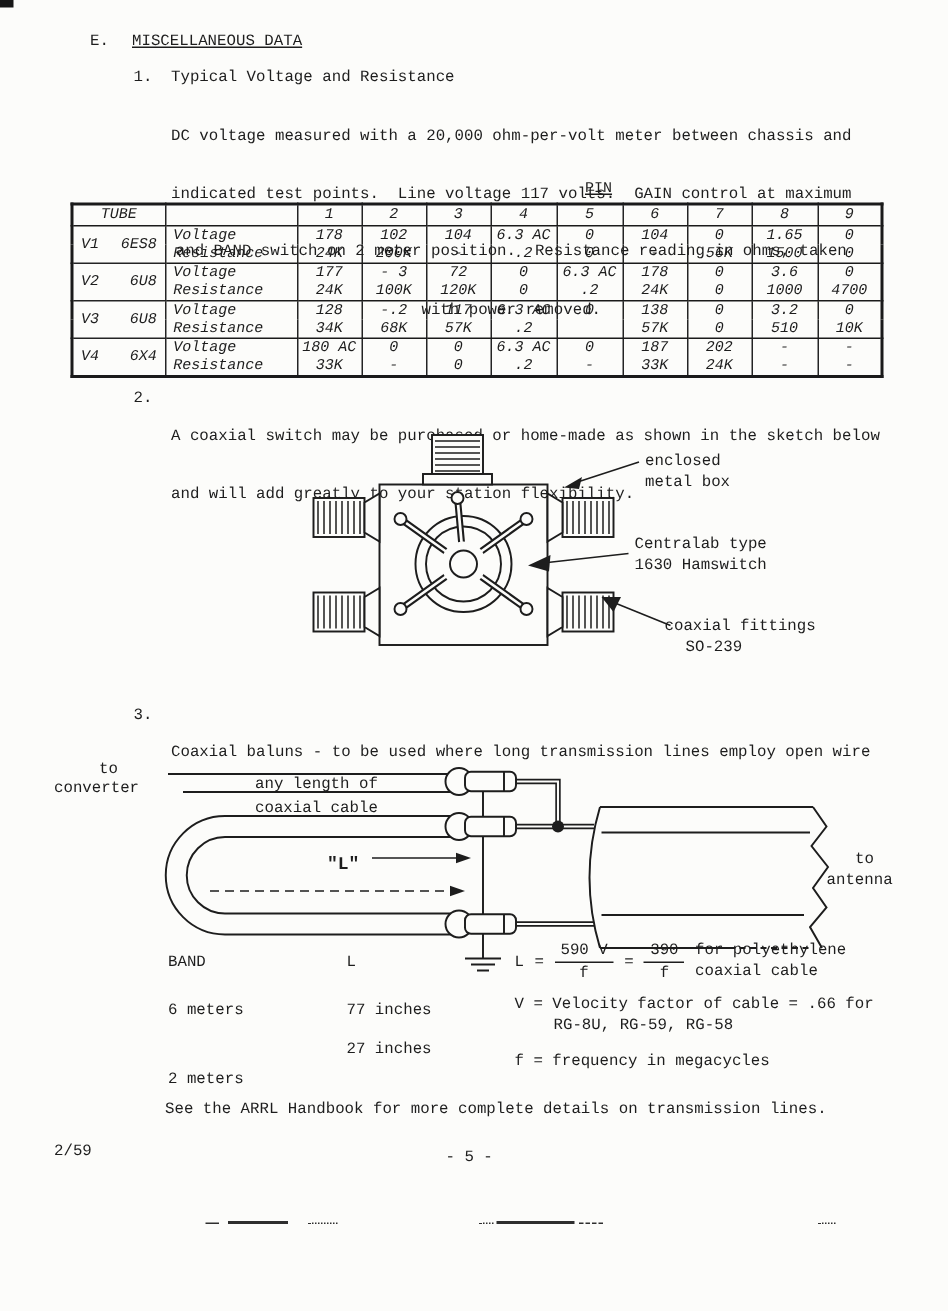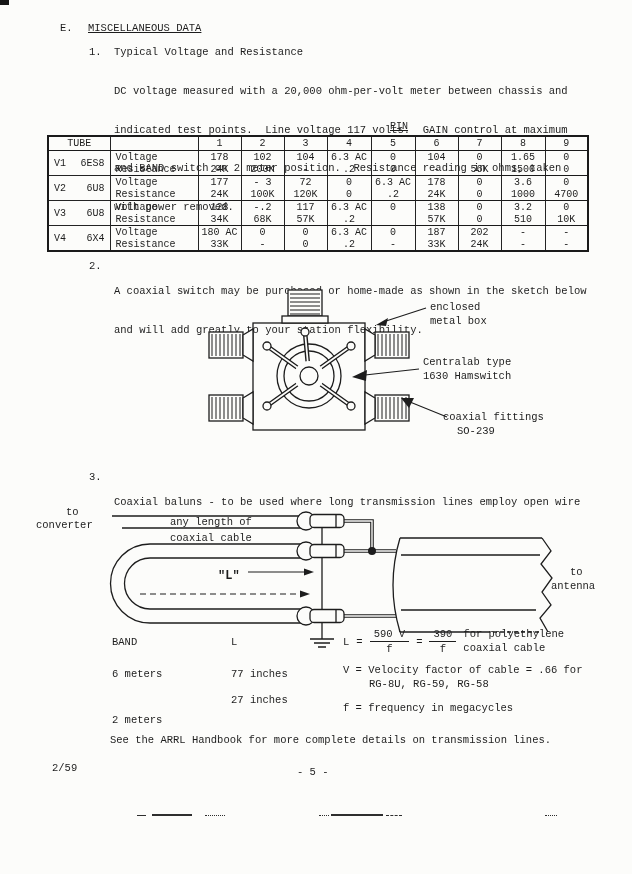--- a/index.html
+++ b/index.html
@@ -10,20 +10,21 @@
     font-size:10.5px;overflow:hidden;
   }
   .abs{position:absolute;white-space:pre;}
   .ul{text-decoration:underline;}
   .lines div{line-height:14.5px;}
   
   .pin-table{
     position:absolute;left:47px;top:135px;width:540px;
     border-collapse:collapse;table-layout:fixed;
     font-size:10px;
+    font-style:italic;
   }
   .pin-table th,.pin-table td{
     border:1px solid #242424;height:12px;line-height:11px;
     padding:0 2px;text-align:center;white-space:nowrap;overflow:hidden;
     font-weight:normal;
   }
   .pin-table{border:2px solid #1a1a1a;}
   .pin-table thead th{border-bottom:1.5px solid #1a1a1a;height:13px;}
   .pin-table .tube-cell{padding:0 5px;}
   .pin-table .tube-cell .tube-flex{display:flex;justify-content:space-between;}
@@ -53,21 +54,21 @@
 
 <div class="page">
 
   <div class="corner-speck"></div>
 
   <div class="abs" style="left:60px;top:22px;">E.</div>
   <div class="abs ul" style="left:88px;top:22px;">MISCELLANEOUS DATA</div>
 
   <div class="abs" style="left:89px;top:46px;">1.</div>
   <div class="abs" style="left:114px;top:46px;">Typical Voltage and Resistance</div>
-  <div class="abs lines" style="left:114px;top:60px;">
+  <div class="abs lines" style="left:114px;top:60px;text-align:center;">
     <div>DC voltage measured with a 20,000 ohm-per-volt meter between chassis and</div>
     <div>indicated test points.  Line voltage 117 volts.  GAIN control at maximum</div>
     <div>and BAND switch on 2 meter position.  Resistance reading in ohms, taken</div>
     <div>with power removed.</div>
   </div>
 
   <div class="abs ul" style="left:390px;top:121px;font-size:10px;">PIN</div>
 
   <table class="pin-table">
     <colgroup>
@@ -385,21 +386,21 @@
       <span class="den">f</span>
     </span>
     <span class="note"><span>for polyethylene</span><br><span>coaxial cable</span></span>
   </div>
   <div class="abs" style="left:343px;top:664px;">V = Velocity factor of cable = .66 for</div>
   <div class="abs" style="left:369px;top:678px;">RG-8U, RG-59, RG-58</div>
   <div class="abs" style="left:343px;top:702px;">f = frequency in megacycles</div>
 
   <div class="abs" style="left:110px;top:734px;">See the ARRL Handbook for more complete details on transmission lines.</div>
 
-  <div class="abs" style="left:52px;top:762px;">2/59</div>
+  <div class="abs" style="left:36px;top:762px;">2/59</div>
   <div class="abs" style="left:297px;top:766px;">- 5 -</div>
 
   <div class="artifact" style="left:152px;top:814px;width:40px;"></div>
   <div class="artifact thin" style="left:137px;top:815px;width:9px;"></div>
   <div class="artifact thin dot" style="left:205px;top:815px;width:20px;"></div>
   <div class="artifact" style="left:331px;top:814px;width:52px;"></div>
   <div class="artifact thin dot" style="left:319px;top:815px;width:10px;"></div>
   <div class="artifact thin" style="left:386px;top:815px;width:16px;border-top-style:dashed;"></div>
   <div class="artifact thin dot" style="left:545px;top:815px;width:12px;"></div>
 

